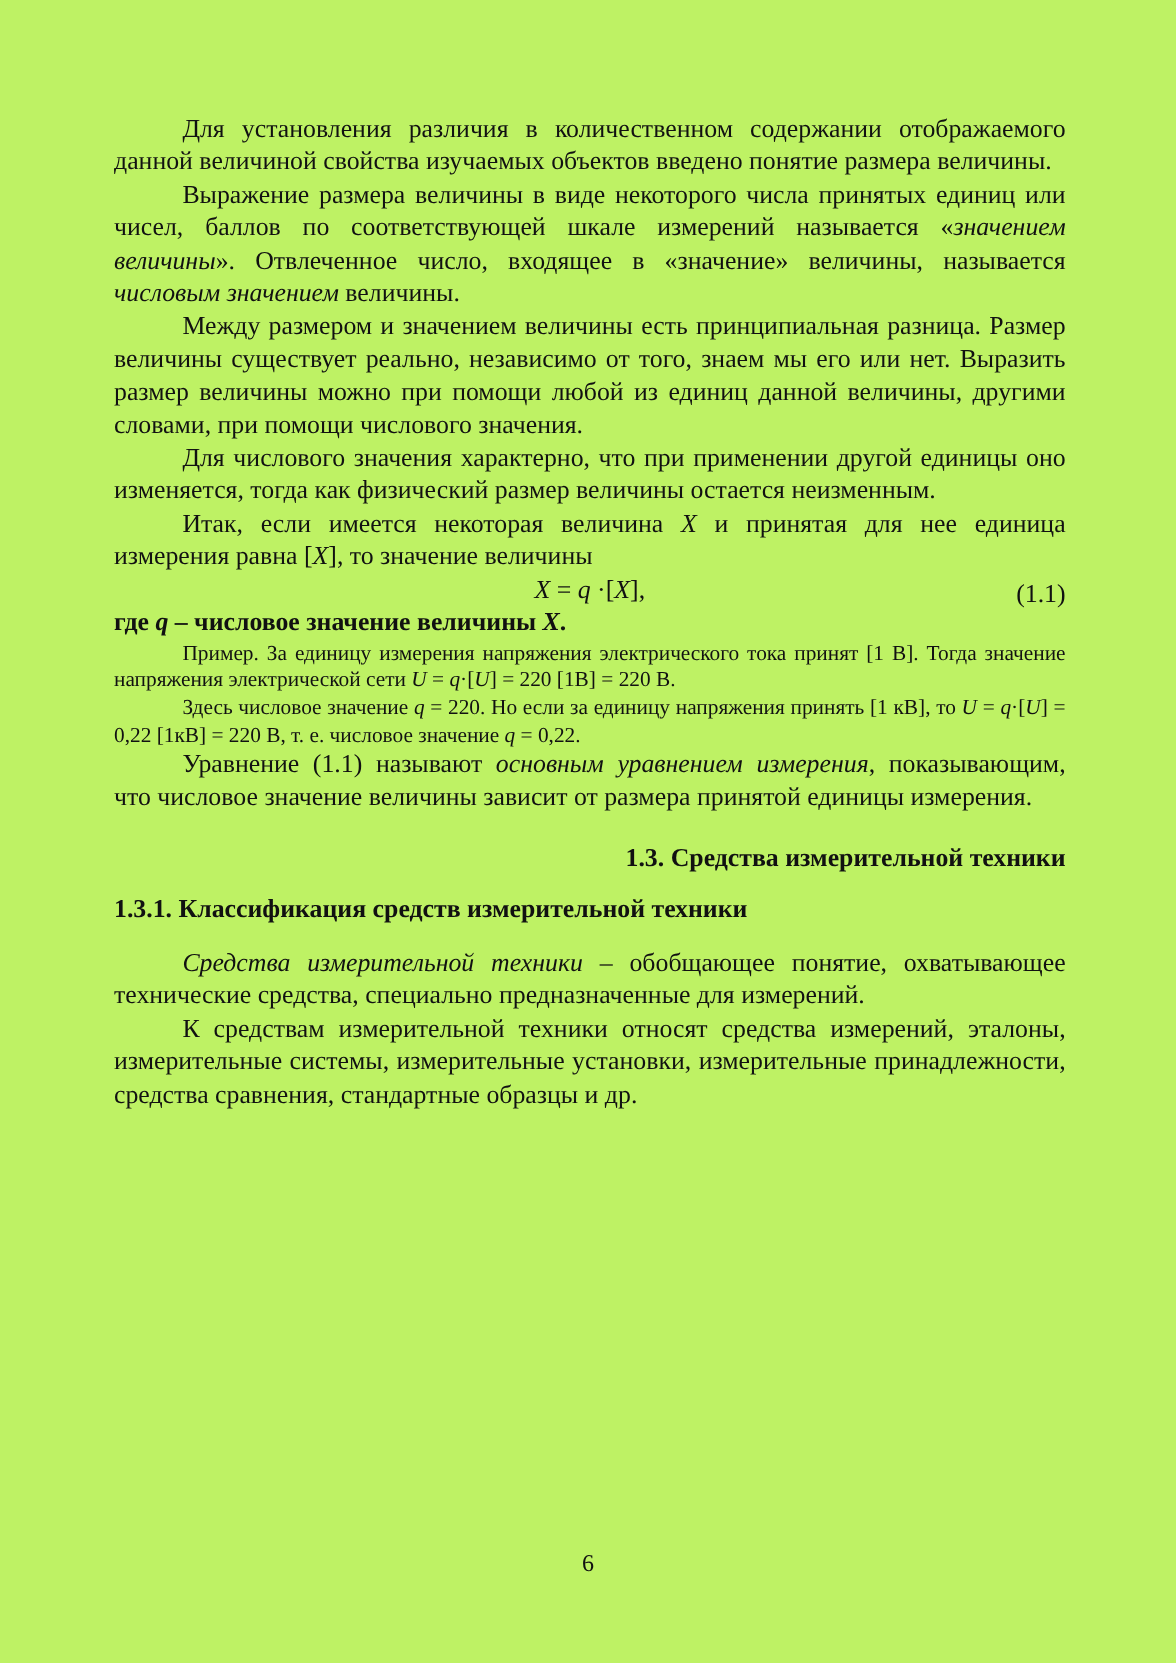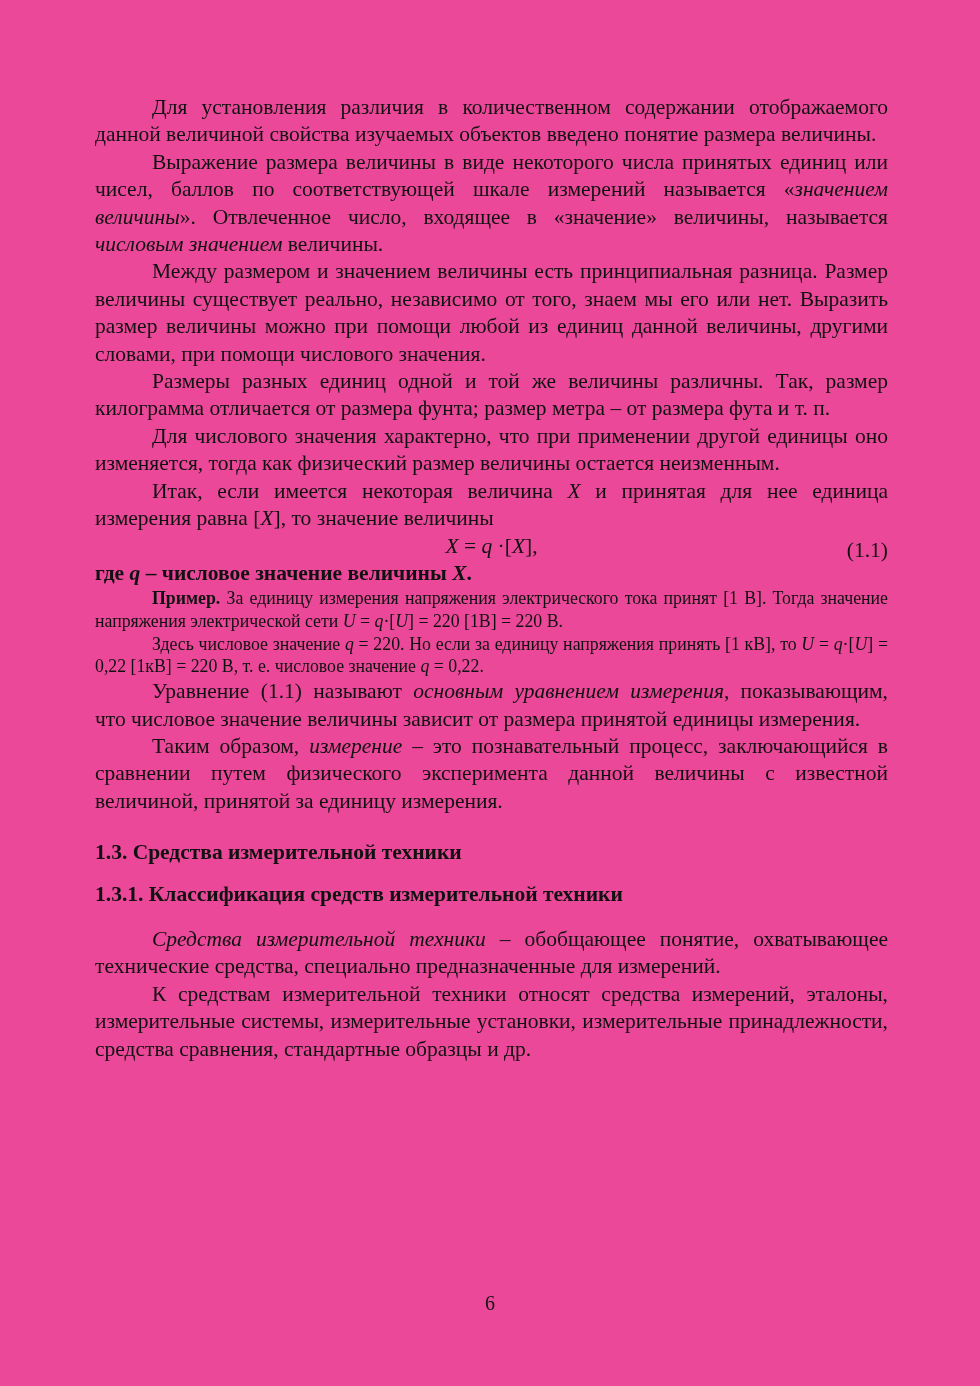--- a/index.html
+++ b/index.html
@@ -4,21 +4,21 @@
 <style>
   html, body { margin: 0; padding: 0; }
   body {
     background: #ffffff;
     font-family: "Liberation Serif", serif;
   }
   .page {
     position: relative;
     width: 980px;
     height: 1386px;
-    background: #ec4899;
+    background: #bef264;
     overflow: hidden;
     color: #111111;
   }
   .text-block {
     position: absolute;
     left: 95px;
     top: 94px;
     width: 793px;
     font-size: 21.5px;
     line-height: 27.4px;
@@ -48,60 +48,58 @@
     font-family: Liberation Serif, serif;
   }
   .eq-number {
     position: absolute;
     right: 0;
     top: 4px;
   }
   .heading-center {
     font-size: 21.5px;
     font-weight: bold;
-    text-align: left;
+    text-align: right;
     text-indent: 0;
     margin: 24px 0 14px 0 !important;
   }
   .heading-left {
     font-size: 21.5px;
     font-weight: bold;
     text-align: left;
     text-indent: 0;
     margin: 0 0 18px 0 !important;
   }
   .it { font-style: italic; }
-  .bd { font-weight: bold; }
+  .bd { font-weight: normal; }
   .page-footer {
     position: absolute;
     left: 0;
     right: 0;
     top: 1292px;
     text-align: center;
     font-size: 20px;
     color: #111111;
   }
 </style>
 </head>
 <body>
 
 <div class="page">
   <main class="text-block">
       <p class="para"><span>Для установления различия в количественном содержании отображаемого данной величиной свойства изучаемых объектов введено понятие размера величины.</span></p>
       <p class="para"><span>Выражение размера величины в виде некоторого числа принятых единиц или чисел, баллов по соответствующей шкале измерений называется «</span><span class="it">значением величины</span><span>». Отвлеченное число, входящее в «значение» величины, называется </span><span class="it">числовым значением</span><span> величины.</span></p>
       <p class="para"><span>Между размером и значением величины есть принципиальная разница. Размер величины существует реально, независимо от того, знаем мы его или нет. Выразить размер величины можно при помощи любой из единиц данной величины, другими словами, при помощи числового значения.</span></p>
-      <p class="para"><span>Размеры разных единиц одной и той же величины различны. Так, размер килограмма отличается от размера фунта; размер метра – от размера фута и т. п.</span></p>
       <p class="para"><span>Для числового значения характерно, что при применении другой единицы оно изменяется, тогда как физический размер величины остается неизменным.</span></p>
       <p class="para"><span>Итак, если имеется некоторая величина </span><span class="it">X</span><span> и принятая для нее единица измерения равна [</span><span class="it">X</span><span>], то значение величины</span></p>
       <div class="equation"><span><span class="it">X</span><span> = </span><span class="it">q</span><span> ·[</span><span class="it">X</span><span>],</span></span><span class="eq-number">(1.1)</span></div>
       <p class="para noindent"><span>где </span><span class="it">q</span><span> – числовое значение величины </span><span class="it">X</span><span>.</span></p>
       <p class="example"><span class="bd">Пример.</span><span> За единицу измерения напряжения электрического тока принят [1 В]. Тогда значение напряжения электрической сети </span><span class="it">U</span><span> = </span><span class="it">q</span><span>·[</span><span class="it">U</span><span>] = 220 [1В] = 220 В.</span></p>
       <p class="example"><span>Здесь числовое значение </span><span class="it">q</span><span> = 220. Но если за единицу напряжения принять [1 кВ], то </span><span class="it">U</span><span> = </span><span class="it">q</span><span>·[</span><span class="it">U</span><span>] = 0,22 [1кВ] = 220 В, т. е. числовое значение </span><span class="it">q</span><span> = 0,22.</span></p>
       <p class="para"><span>Уравнение (1.1) называют </span><span class="it">основным уравнением измерения</span><span>, показывающим, что числовое значение величины зависит от размера принятой единицы измерения.</span></p>
-      <p class="para"><span>Таким образом, </span><span class="it">измерение</span><span> – это познавательный процесс, заключающийся в сравнении путем физического эксперимента данной величины с известной величиной, принятой за единицу измерения.</span></p>
       <h2 class="heading-center"><span>1.3. Средства измерительной техники</span></h2>
       <h3 class="heading-left"><span>1.3.1. Классификация средств измерительной техники</span></h3>
       <p class="para"><span class="it">Средства измерительной техники</span><span> – обобщающее понятие, охватывающее технические средства, специально предназначенные для измерений.</span></p>
       <p class="para"><span>К средствам измерительной техники относят средства измерений, эталоны, измерительные системы, измерительные установки, измерительные принадлежности, средства сравнения, стандартные образцы и др.</span></p>
     </main>
   <footer class="page-footer">
     <span>6</span>
   </footer>
 </div>
 

